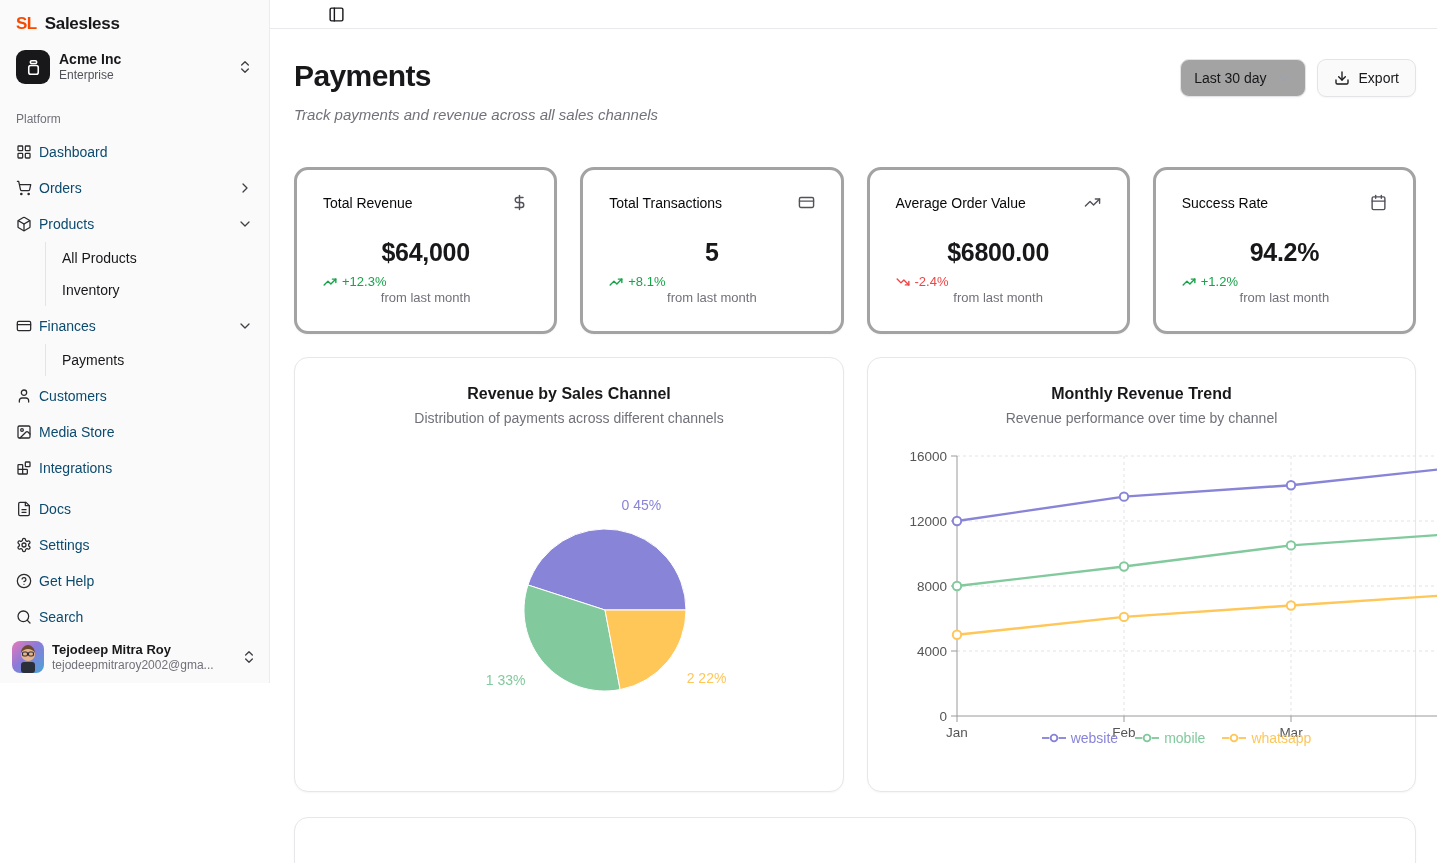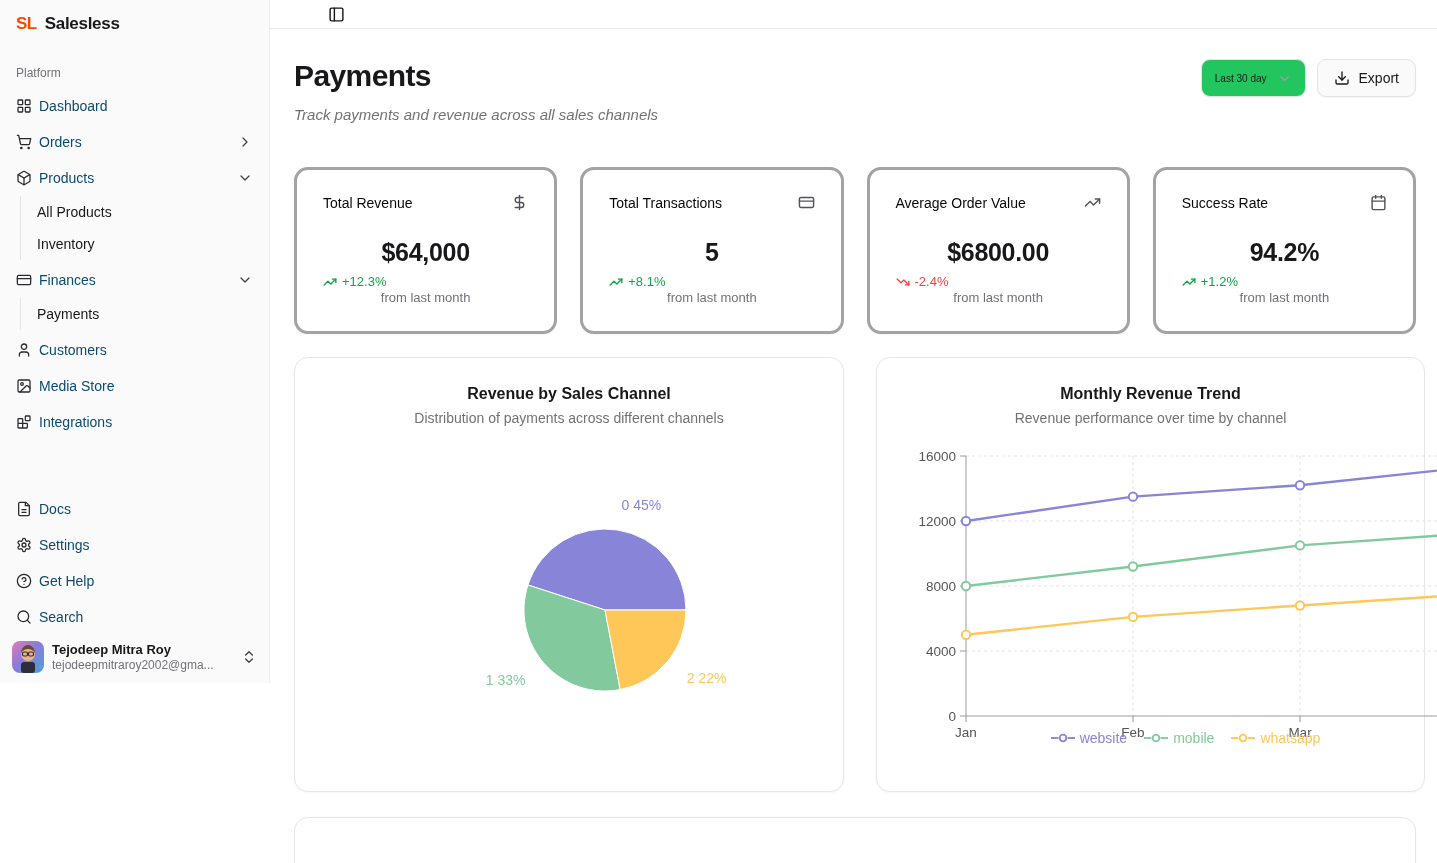--- a/index.html
+++ b/index.html
@@ -18,42 +18,42 @@
     display:flex; align-items:center; justify-content:center; flex:0 0 auto; }
   .org-meta { flex:1; min-width:0; }
   .org-name { font-size:14px; font-weight:bold; line-height:17px; }
   .org-plan { font-size:12px; color:#52525b; line-height:15px; }
   .section-label { font-size:12px; color:#71717a; padding:22px 8px 8px; }
   .nav-item { display:flex; align-items:center; height:36px; padding:0 8px; border-radius:8px;
     font-size:14px; cursor:pointer; color:#0c4a6e; }
   .nav-item .ic { width:16px; height:16px; margin-right:7px; flex:0 0 auto; color:#2a2a2e; }
   .nav-item .lbl { flex:1; }
   .nav-item .chev { width:16px; height:16px; color:#3f3f46; }
-  .sub-list { margin-left:12px; border-left:1px solid #e4e4e7; padding-left:8px; margin-bottom:2px;text-align:center; }
+  .sub-list { margin-left:37px; border-left:1px solid #e4e4e7; padding-left:8px; margin-bottom:2px;text-align:center; }
   .sub-item { display:flex; align-items:center; height:32px; padding:0 8px; border-radius:8px; font-size:14px; cursor:pointer; }
   .sidebar-spacer { flex:1; }
   .user-row { display:flex; align-items:center; gap:8px; padding:6px 4px 2px; cursor:pointer; }
   .avatar { width:32px; height:32px; border-radius:8px; overflow:hidden; flex:0 0 auto; }
   .user-meta { flex:1; min-width:0; }
   .user-name { font-size:13px; font-weight:bold; line-height:16px; white-space:nowrap; }
   .user-email { font-size:12px; color:#71717a; line-height:15px; white-space:nowrap; overflow:hidden; }
   .chev-updown { width:16px; height:16px; color:#3f3f46; flex:0 0 auto; }
 
   
   .main { flex:1; display:flex; flex-direction:column; background:#fff; min-width:0; }
   .topbar { height:50px; border-bottom:1px solid #e9e9eb; display:flex; align-items:center; padding-left:52px; background:#fff; }
   .toggle-btn { width:28px; height:28px; display:flex; align-items:center; justify-content:center;
     border:none; background:transparent; color:#18181b; cursor:pointer; border-radius:6px; }
   .content { padding:30px 21px 0 24px; }
   .page-head { display:flex; justify-content:space-between; align-items:flex-start; }
   .page-title { font-size:30px; font-weight:bold; letter-spacing:-0.6px; line-height:34px; }
   .page-sub { font-size:15px; color:#71717a; margin-top:13px;font-style:italic; }
   .head-controls { display:flex; gap:11px; }
-  .select-btn { height:38px; padding:0 13px; background:#22c55e; border:1px solid #e4e4e7; border-radius:9px;
-    display:flex; align-items:center; gap:10px; font-size:10px; color:#18181b; cursor:pointer;
+  .select-btn { height:38px; padding:0 13px; background:#a3a3a3; border:1px solid #e4e4e7; border-radius:9px;
+    display:flex; align-items:center; gap:10px; font-size:14px; color:#18181b; cursor:pointer;
     box-shadow:0 1px 2px rgba(0,0,0,.04); }
   .select-btn .chev { width:15px; height:15px; color:#9ca3af; }
   .export-btn { height:38px; padding:0 16px; background:#fafafa; border:1px solid #e4e4e7; border-radius:9px;
     display:flex; align-items:center; gap:9px; font-size:14px; color:#18181b; cursor:pointer;
     box-shadow:0 1px 2px rgba(0,0,0,.04); }
   .export-btn .ic { width:16px; height:16px; }
 
   
   .stats-grid { display:grid; grid-template-columns:repeat(4,1fr); gap:23px; margin-top:44px; }
   .stat-card { background:#fff; border:3px solid #a3a3a3; border-radius:14px; height:167px;
@@ -62,21 +62,21 @@
   .stat-title { font-size:14px; font-weight:500; color:#09090b; }
   .stat-icon { width:17px; height:17px; color:#52525b; }
   .stat-value { text-align:center; font-size:25px; font-weight:bold; margin-top:27px; letter-spacing:-0.3px; }
   .trend-row { display:flex; align-items:center; gap:5px; font-size:13px; margin-top:7px; }
   .trend-row .t-ic { width:14px; height:14px; }
   .trend-row.up { color:#16a34a; }
   .trend-row.down { color:#ef4444; }
   .stat-sub { text-align:center; font-size:13px; color:#71717a; margin-top:1px; }
 
   
-  .charts-grid { display:grid; grid-template-columns:550px 549px; gap:32px; margin-top:23px; }
+  .charts-grid { display:grid; grid-template-columns:550px 549px; gap:23px; margin-top:23px; }
   .chart-card { position:relative; background:#fff; border:1px solid #e7e7e9; border-radius:14px;
     height:435px; box-shadow:0 1px 2px rgba(0,0,0,.04); overflow:visible; }
   .chart-head { text-align:center; padding-top:27px; position:relative; z-index:2; }
   .chart-title { font-size:16px; font-weight:bold; }
   .chart-sub { font-size:14px; color:#71717a; margin-top:7px; }
   .chart-svg { position:absolute; left:0; top:0; overflow:visible; z-index:1; }
   .line-legend { position:absolute; left:0; top:372px; width:100%; display:flex; justify-content:center;
     gap:17px; padding-left:70px; z-index:2; }
   .legend-item { display:flex; align-items:center; gap:5px; font-size:14px; cursor:pointer; }
   .legend-item svg { width:24px; height:14px; overflow:visible; }
@@ -88,20 +88,36 @@
 <body>
 
 <div class="app">
 
   <aside class="sidebar">
     <div class="logo-row">
       <span class="logo-mark">SL</span>
       <span class="logo-name">Salesless</span>
     </div>
 
+    <div class="org-row">
+      <span class="org-icon">
+        <svg width="19" height="19" viewBox="0 0 24 24" fill="none" stroke="currentColor" stroke-width="2" stroke-linecap="round" stroke-linejoin="round">
+            <rect x="8" y="3.5" width="8" height="3.5" rx="1.6"></rect>
+            <rect x="6" y="9.5" width="12" height="11" rx="2.6"></rect>
+          </svg>
+      </span>
+      <span class="org-meta">
+        <span class="org-name" style="display:block">Acme Inc</span>
+        <span class="org-plan" style="display:block">Enterprise</span>
+      </span>
+      <svg class="chev-updown" viewBox="0 0 24 24" fill="none" stroke="currentColor" stroke-width="2" stroke-linecap="round" stroke-linejoin="round">
+          <path d="m7 15 5 5 5-5"></path>
+          <path d="m7 9 5-5 5 5"></path>
+        </svg>
+    </div>
 
     <div class="section-label">Platform</div>
 
     <nav>
       <div class="nav-item">
         <svg class="ic" viewBox="0 0 24 24" fill="none" stroke="currentColor" stroke-width="1.9" stroke-linecap="round" stroke-linejoin="round">
             <rect x="3" y="3" width="7" height="7" rx="1"></rect>
             <rect x="14" y="3" width="7" height="7" rx="1"></rect>
             <rect x="3" y="14" width="7" height="7" rx="1"></rect>
             <rect x="14" y="14" width="7" height="7" rx="1"></rect>

